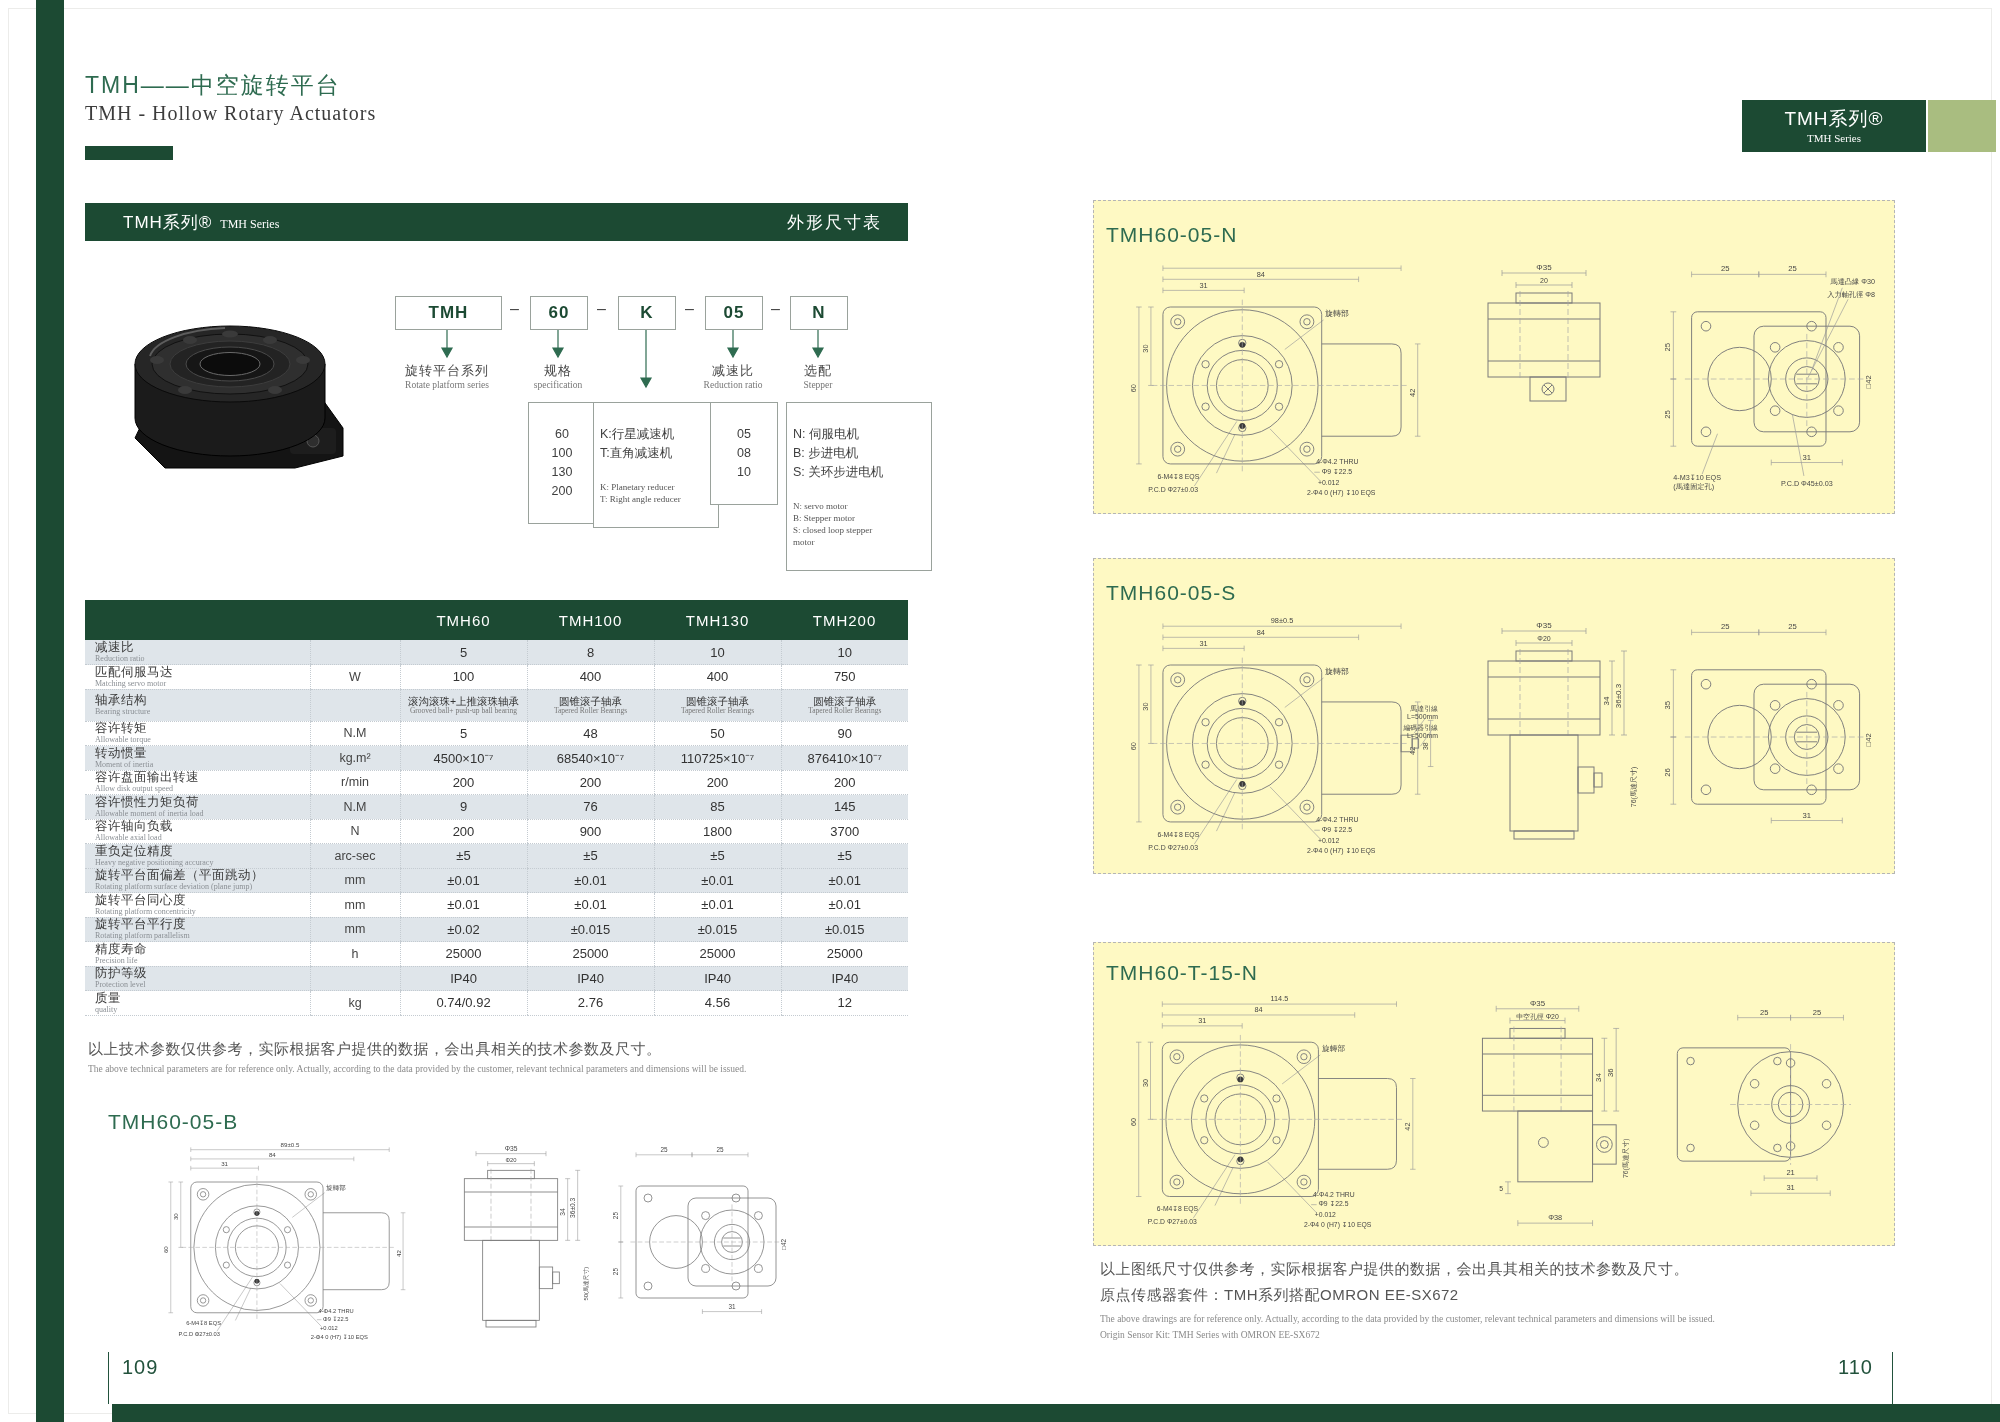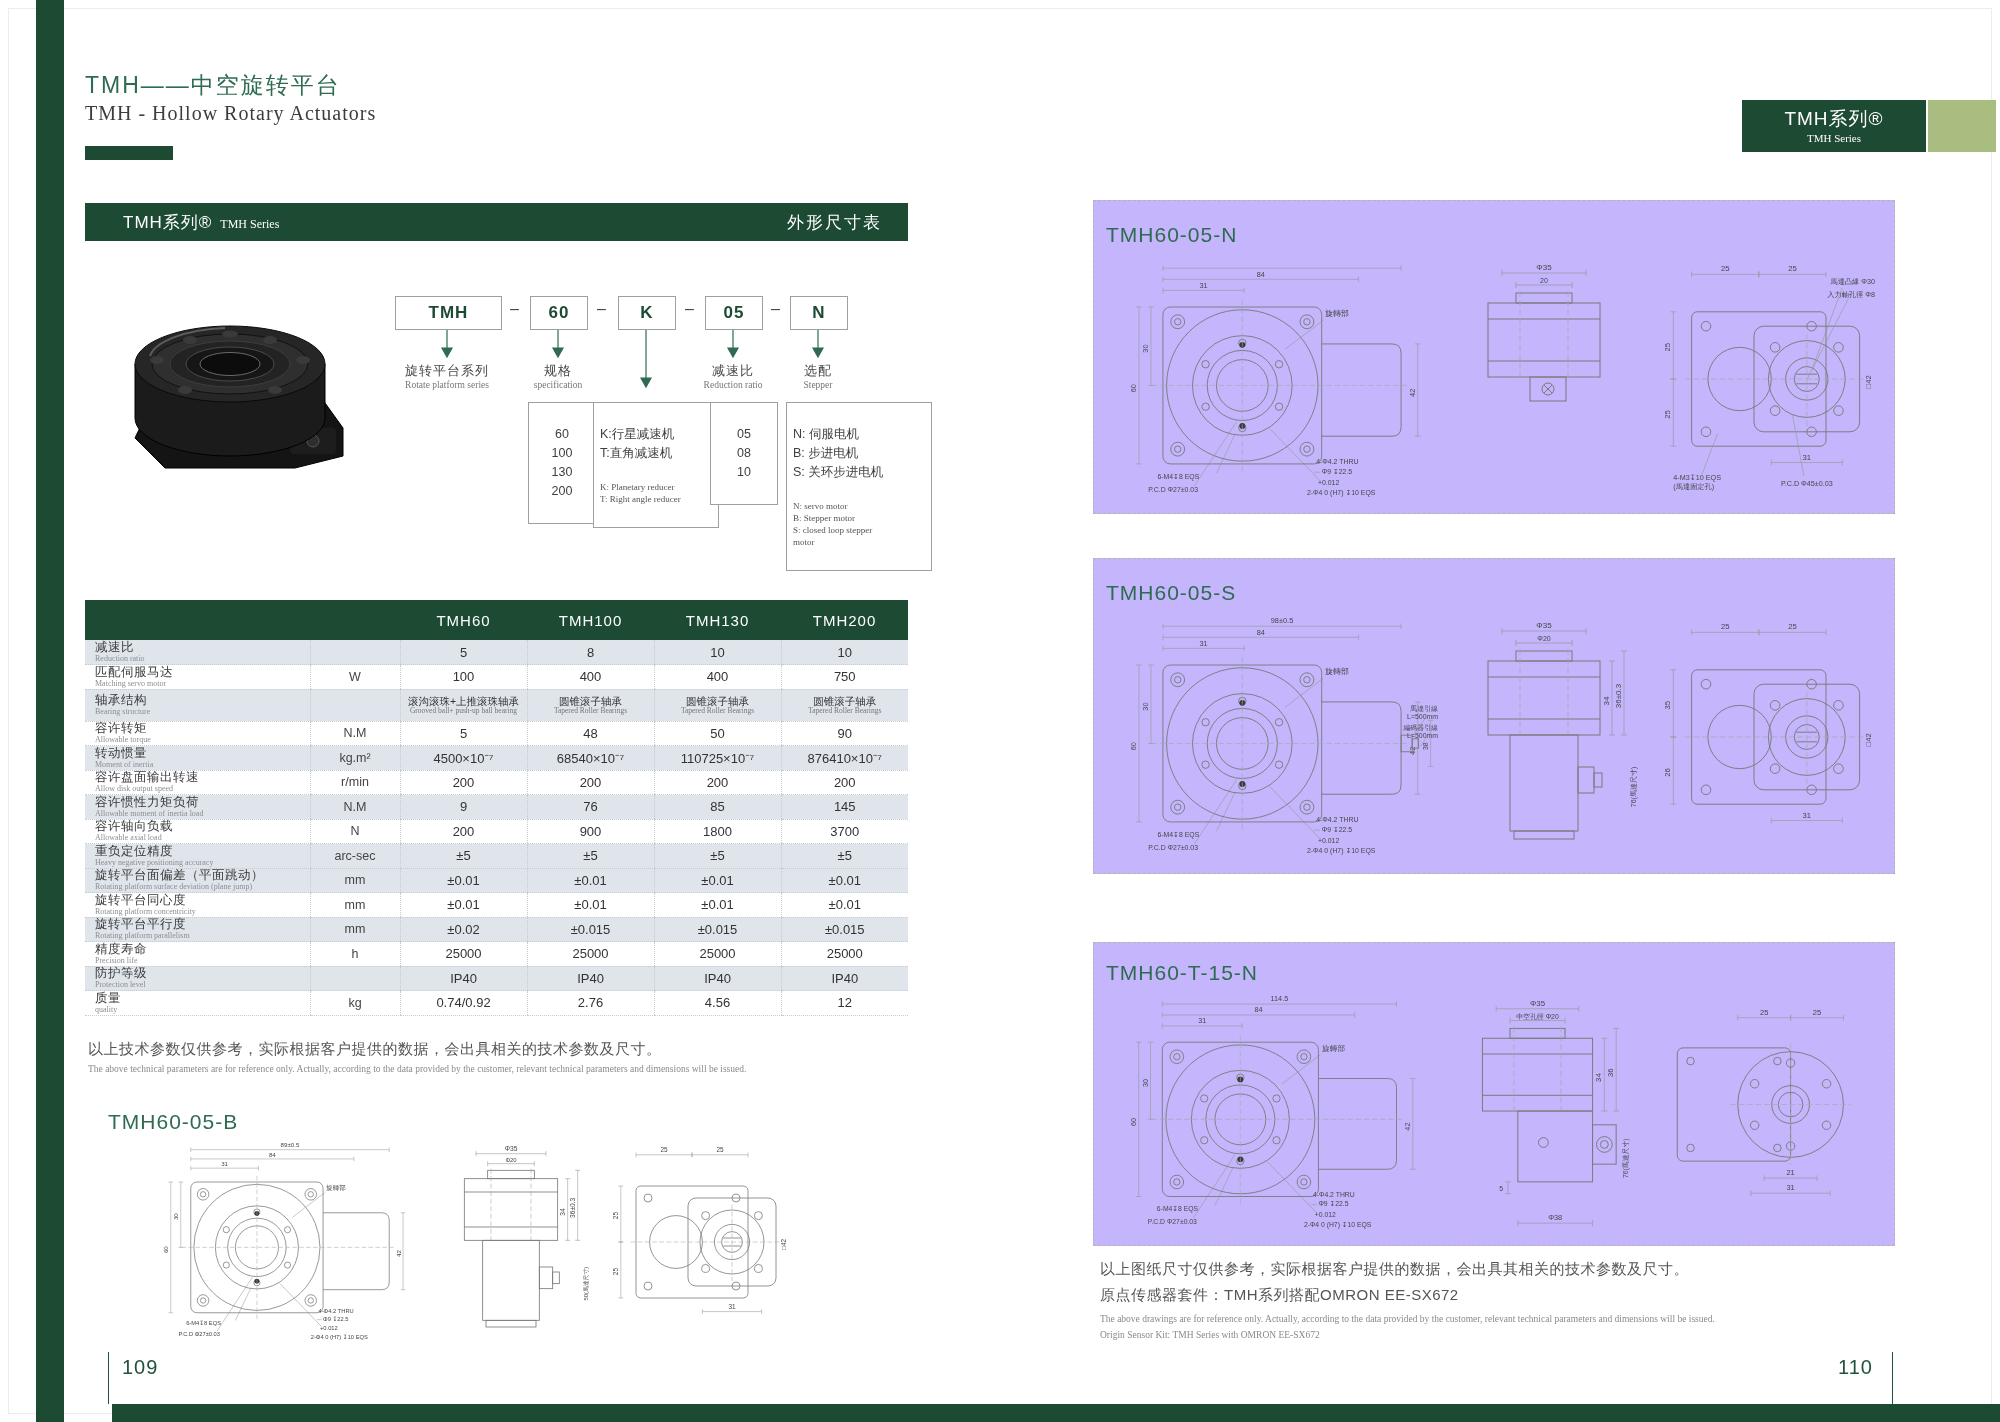--- a/index.html
+++ b/index.html
@@ -50,21 +50,21 @@
   td.unit,td.val{text-align:center;border-left:1px dotted #c4cbd1;}
   td.unit{font-size:12.5px;color:#444;}
   td.val{font-size:13px;color:#333;}
   .vcn{font-size:10.5px;line-height:11px;}
   .ven{font-size:7.5px;line-height:8px;color:#777;font-family:"Liberation Serif",serif;}
 
   .note-cn{font-size:15px;color:#555;letter-spacing:0.5px;}
   .note-en{font-size:9.5px;color:#8a8a8a;font-family:"Liberation Serif",serif;}
 
   .dwg-title{font-size:21px;color:#2e6b50;letter-spacing:1px;}
-  .dashbox{border:1px dashed #b5b5b5;background:#c4b5fd;text-align:right;}
+  .dashbox{border:1px dashed #b5b5b5;background:#fef9c3;text-align:right;}
   .views{display:flex;gap:14px;align-items:flex-start;}
   .views svg{height:100%;}
   .views svg .geo *{stroke:#7a7a7a;fill:none;stroke-width:1;}
   .views svg .dim *{stroke:#9a9a9a;fill:none;stroke-width:0.7;}
   .views svg .dash{stroke:#a8a8a8;stroke-width:0.7;stroke-dasharray:6 3;fill:none;}
   .views svg text{fill:#474747;stroke:none;font-family:"Liberation Sans",sans-serif;}
   .views svg .fdot{fill:#3a3a3a;stroke:none;}
 
   .pagenum{font-size:20px;color:#22523c;letter-spacing:1px;}
   .pn-line{width:1px;background:#22523c;}

